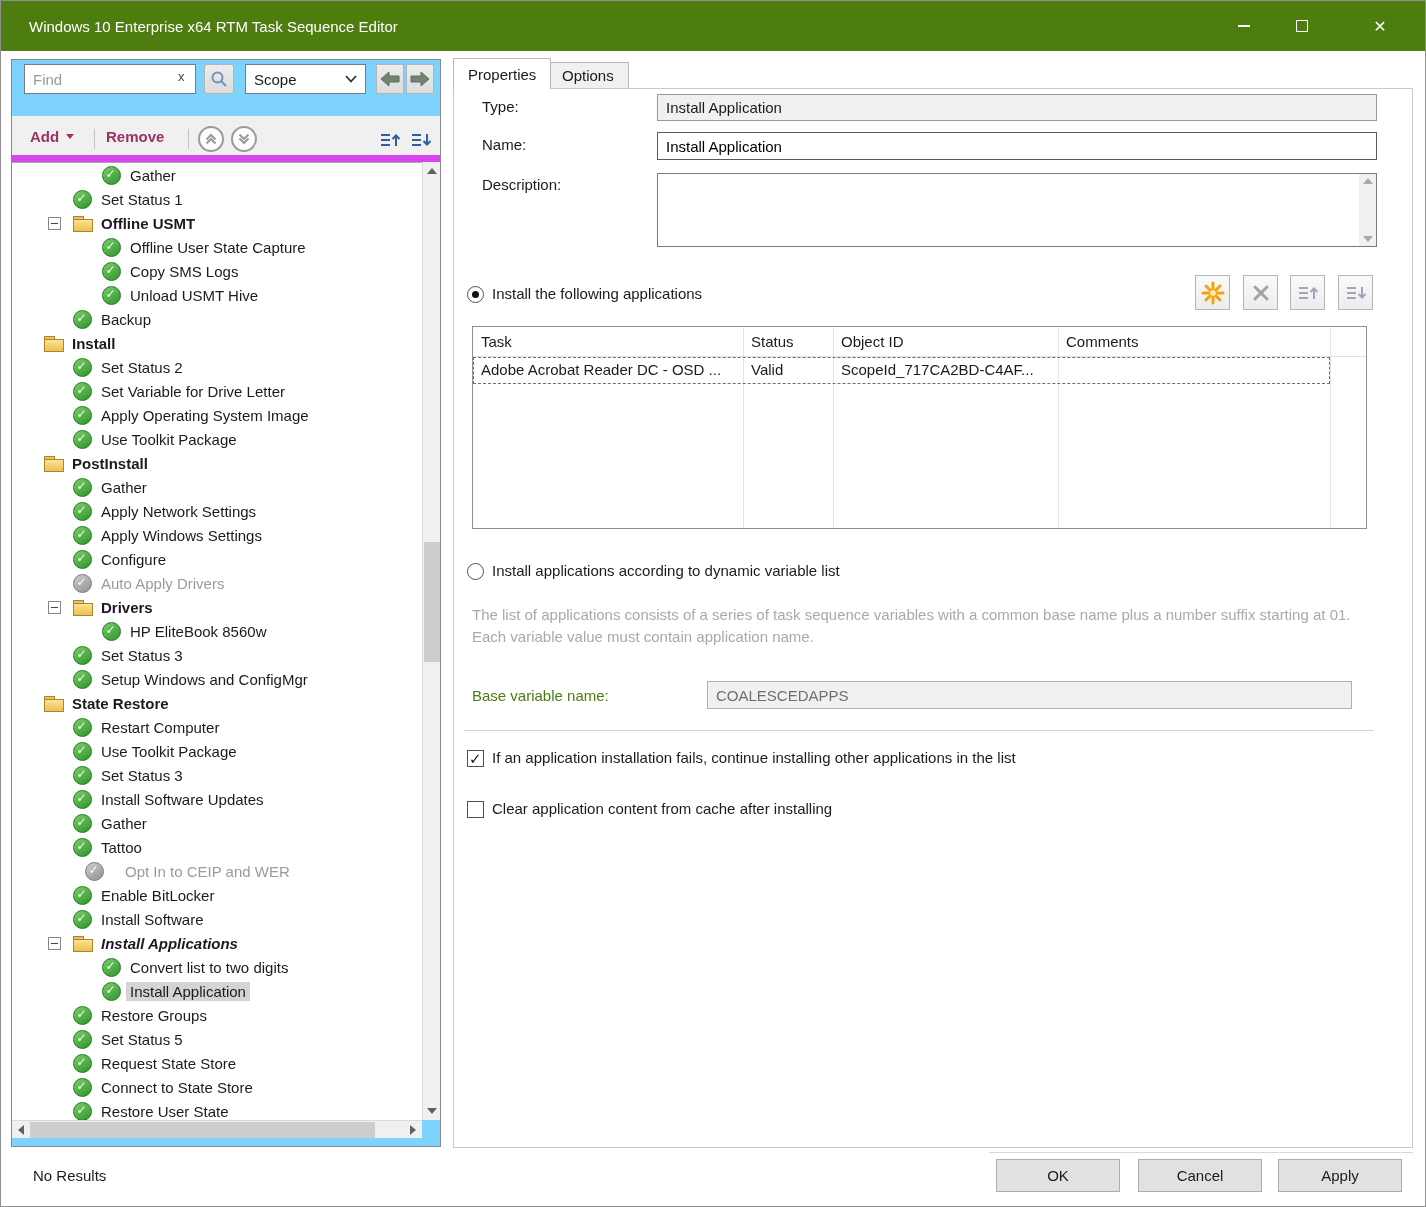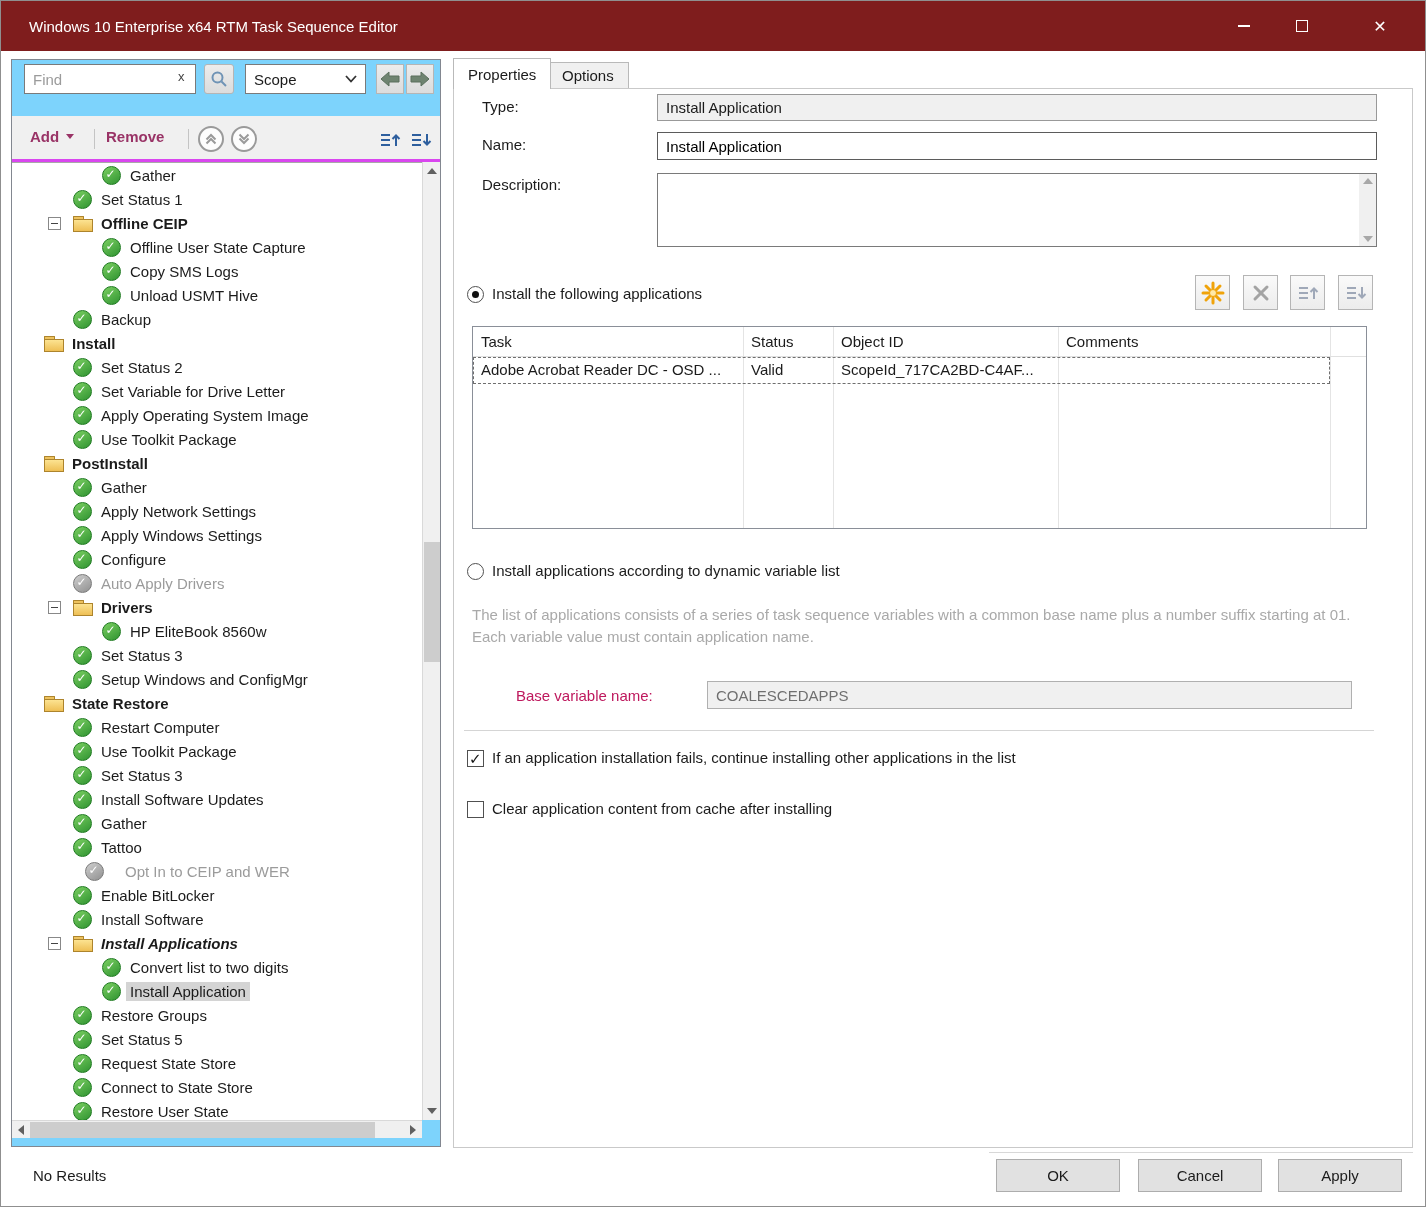--- a/index.html
+++ b/index.html
@@ -1,40 +1,40 @@
 <!DOCTYPE html>
 <html><head>
 <meta charset="utf-8">
 <style>
   * { box-sizing: border-box; }
   html,body { margin:0; padding:0; background:#ffffff; }
   body { width:1426px; height:1207px; font-family:"Liberation Sans","DejaVu Sans",sans-serif; font-size:15px; color:#1b1b1b; }
   .window { position:relative; width:1426px; height:1207px; background:#fff; border:1px solid #8f8f8f; overflow:hidden; }
 
   
-  .titlebar { position:absolute; left:0; top:0; right:0; height:50px; background:#7f1d1d; color:#fff; display:flex; align-items:center; padding-left:28px; }
+  .titlebar { position:absolute; left:0; top:0; right:0; height:50px; background:#4d7c0f; color:#fff; display:flex; align-items:center; padding-left:28px; }
   .titlebar .title { font-size:15px; }
   .ctl { position:absolute; top:0; width:46px; height:50px; display:flex; align-items:center; justify-content:center; color:#fff; cursor:default; }
   .ctl-min { right:158px; } .ctl-max { right:100px; } .ctl-close { right:22px; font-size:16px; }
   .glyph-min { width:12px; height:2px; background:#fff; }
   .glyph-max { width:12px; height:12px; border:1.5px solid #fff; }
 
   
   .left-panel { position:absolute; left:10px; top:58px; width:430px; height:1088px; border:1px solid #828790; background:#7dd3fc; }
   .find-input { position:absolute; left:12px; top:4px; width:172px; height:30px; border:1px solid #7a7a7a; padding:0 24px 0 8px; font:inherit; color:#222; }
   .find-input::placeholder { color:#9b9b9b; }
   .find-clear { position:absolute; left:166px; top:10px; font-size:13px; color:#444; line-height:1; cursor:default; }
   .sq-btn { position:absolute; top:4px; height:30px; border:1px solid #b5b5b5; background:linear-gradient(#ececec,#dcdcdc); display:flex; align-items:center; justify-content:center; }
   .search-btn { left:192px; width:30px; border-radius:3px; }
   .scope-dd { position:absolute; left:233px; top:4px; width:121px; height:30px; border:1px solid #7a7a7a; background:#fff; display:flex; align-items:center; padding:0 8px; }
   .scope-dd .dd-label { flex:1; }
   .nav-back { left:364px; width:28px; }
   .nav-fwd { left:394px; width:28px; }
 
-  .toolbar-row { position:absolute; left:0; top:56px; width:428px; height:46px; background:#f0f0f0; border-bottom:3px solid #d946ef; }
+  .toolbar-row { position:absolute; left:0; top:56px; width:428px; height:46px; background:#f0f0f0; border-bottom:7px solid #d946ef; }
   .action-link { position:absolute; top:12px; color:#993366; font-weight:bold; display:flex; align-items:center; cursor:default; }
   .add-link { left:18px; }
   .remove-link { left:94px; }
   .caret-down { display:inline-block; width:0; height:0; border-left:4px solid transparent; border-right:4px solid transparent; border-top:5px solid #993366; margin-left:7px; }
   .tsep { position:absolute; top:13px; width:1px; height:20px; background:#c4c4c4; }
   .tsep1 { left:82px; } .tsep2 { left:176px; }
   .circ-btn { position:absolute; top:10px; width:26px; height:26px; border-radius:50%; border:2px solid #9a9a9a; background:#fdfdfd; display:flex; align-items:center; justify-content:center; }
   .circ-up { left:186px; } .circ-dn { left:219px; }
   .licon-btn { position:absolute; top:10px; width:27px; height:27px; display:flex; align-items:center; justify-content:center; background:transparent; }
   .licon-up { left:364px; } .licon-dn { left:395px; }
@@ -107,21 +107,21 @@
   .apps-table { position:absolute; left:18px; top:237px; width:895px; height:203px; border:1px solid #8a8f98; background:#fff; }
   .thead { position:relative; display:grid; grid-template-columns:270px 90px 225px 272px 1fr; height:30px; border-bottom:1px solid #e0e0e0; z-index:2; }
   .th { padding:6px 8px; overflow:hidden; white-space:nowrap; }
   .vl { position:absolute; top:0; bottom:0; width:1px; background:#e4e4e4; z-index:1; }
   .vl1 { left:270px; } .vl2 { left:360px; } .vl3 { left:585px; } .vl4 { left:857px; }
   .tbody { position:relative; z-index:2; }
   .tr { display:grid; grid-template-columns:270px 90px 225px 272px; width:857px; height:27px; outline:1px dashed #6e6e6e; outline-offset:-1px; }
   .td { padding:4px 8px; white-space:nowrap; overflow:hidden; text-overflow:ellipsis; }
 
   .help-text { position:absolute; left:18px; top:515px; width:905px; color:#a9a9a9; line-height:22px; }
-  .lbl-basevar { position:absolute; left:18px; top:598px; color:#be185d;margin-left:44px; }
+  .lbl-basevar { position:absolute; left:18px; top:598px; color:#4d7c0f; }
   .basevar-input { left:253px; top:592px; width:645px; height:28px; border:1px solid #b0b0b0; background:#f0f0f0; color:#6f6f6f; }
   .divider { position:absolute; left:10px; top:641px; width:910px; height:1px; background:#d5d5d5; }
 
   .cb { position:absolute; width:17px; height:17px; border:1px solid #505050; background:#fff; }
   .cb.on::after { content:"✓"; position:absolute; left:1px; top:-1px; font-size:15px; font-weight:bold; color:#111; }
   .cb1 { left:13px; top:661px; }
   .cb2 { left:13px; top:712px; }
   .cblabel { position:absolute; }
   .cblabel1 { left:38px; top:660px; }
   .cblabel2 { left:38px; top:711px; }
@@ -245,21 +245,21 @@
           </span>
           <span class="ticon check"></span>
           <span class="tlabel">Set Status 1</span>
         </div>
 
         <div class="tree-row group" style="padding-left: 33px;">
           <span class="expander on">
             <span class="expbox"></span>
           </span>
           <span class="ticon folder"></span>
-          <span class="tlabel">Offline CEIP</span>
+          <span class="tlabel">Offline USMT</span>
         </div>
 
         <div class="tree-row" style="padding-left: 62px;">
           <span class="expander">
             <span class="expbox"></span>
           </span>
           <span class="ticon check"></span>
           <span class="tlabel">Offline User State Capture</span>
         </div>
 

